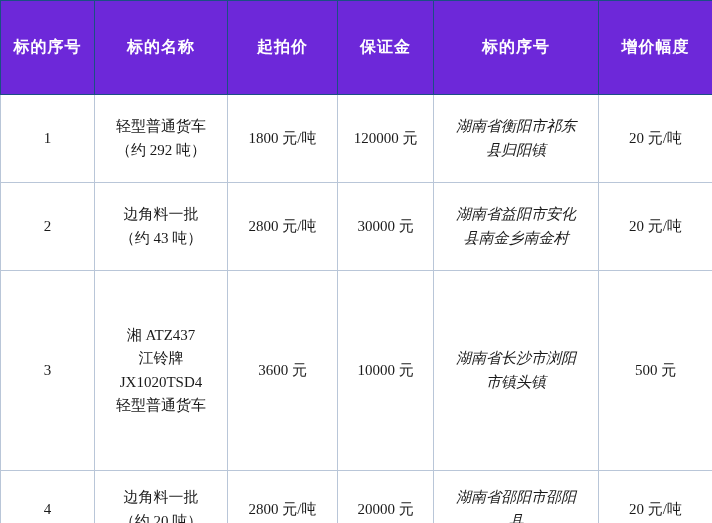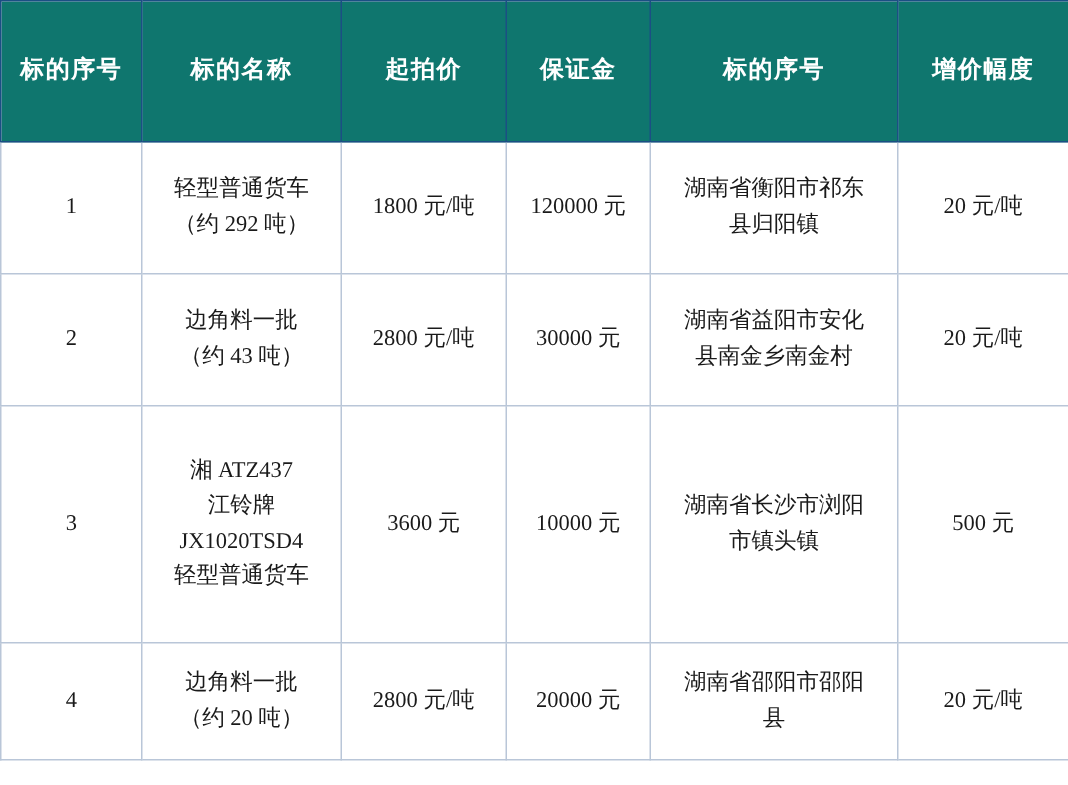--- a/index.html
+++ b/index.html
@@ -28,21 +28,21 @@
   table.auction th,
   table.auction td {
     border: 1px solid #b9c6d8;
     text-align: center;
     vertical-align: middle;
     padding: 4px 3px;
     box-sizing: border-box;
     line-height: 1.55;
   }
   table.auction thead th {
-    background: #0f766e;
+    background: #6d28d9;
     color: #ffffff;
     font-weight: bold;
     font-size: 16px;
     height: 94px;
     border: 1px solid #1b4f84;
     letter-spacing: 1px;
   }
   table.auction thead th:first-child {
     border-left: 1px solid #1b4f84;
   }
@@ -53,28 +53,29 @@
   }
   .col-index   { width: 94px; }
   .col-name    { width: 133px; }
   .col-start   { width: 110px; }
   .col-deposit { width: 96px; }
   .col-place   { width: 165px; }
   .col-step    { width: 114px; }
 
   .row-1 td { height: 88px; }
   .row-2 td { height: 88px; }
-  .row-3 td { height: 158px; }
+  .row-3 td { height: 200px; }
   .row-4 td { height: 78px; }
 
   .multiline span {
     display: block;
   }
   .place-cell {
     text-align: center;
+    font-style: italic;
   }
 </style>
 </head>
 <body>
 
 <div class="sheet">
   <table class="auction">
     <colgroup>
       <col class="col-index">
       <col class="col-name">

